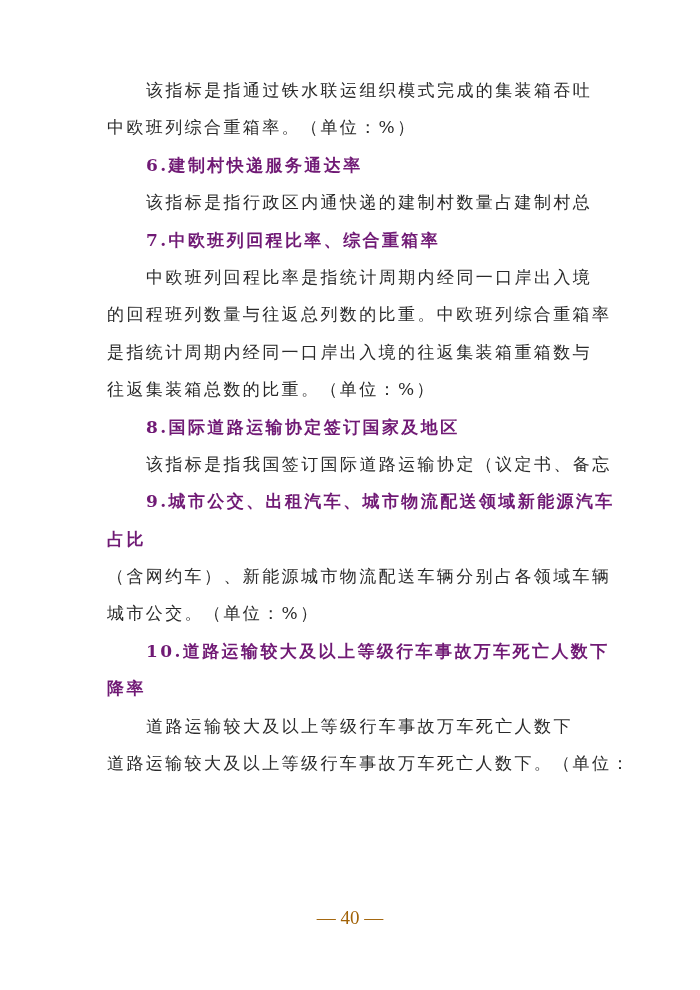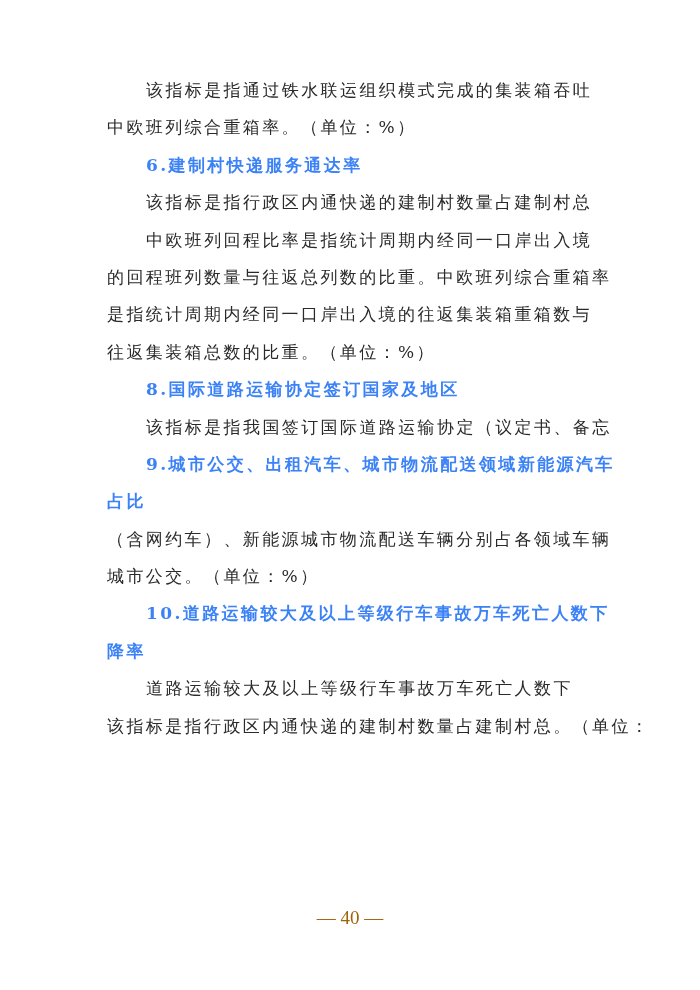--- a/index.html
+++ b/index.html
@@ -6,43 +6,44 @@
   body {
     width: 700px; height: 990px; background: #ffffff; position: relative; overflow: hidden;
     font-family: "DejaVu Serif", "Liberation Serif", serif; color: #2a2a2a;
   }
   .page { position: absolute; left: 107px; top: 72px; width: 490px; }
   .line {
     height: 37.4px; line-height: 37.4px; font-size: 17px; letter-spacing: 2.4px;
     white-space: nowrap; overflow: visible;
   }
   .indent { padding-left: 39px; }
-  .bold { font-weight: bold; color: #3b82f6; }
+  .bold { font-weight: bold; color: #701a75; }
   .pagenum {
     position: absolute; left: 0; width: 700px; top: 907px; text-align: center;
     font-family: Liberation Serif, serif; font-size: 19px; color: #a16207;
   }
 </style>
 </head>
 <body>
 
 <div class="page">
   <div class="line indent">该指标是指通过铁水联运组织模式完成的集装箱吞吐</div>
   <div class="line">中欧班列综合重箱率。（单位：%）</div>
   <div class="line indent bold">6.建制村快递服务通达率</div>
   <div class="line indent">该指标是指行政区内通快递的建制村数量占建制村总</div>
+  <div class="line indent bold">7.中欧班列回程比率、综合重箱率</div>
   <div class="line indent">中欧班列回程比率是指统计周期内经同一口岸出入境</div>
   <div class="line">的回程班列数量与往返总列数的比重。中欧班列综合重箱率</div>
   <div class="line">是指统计周期内经同一口岸出入境的往返集装箱重箱数与</div>
   <div class="line">往返集装箱总数的比重。（单位：%）</div>
   <div class="line indent bold">8.国际道路运输协定签订国家及地区</div>
   <div class="line indent">该指标是指我国签订国际道路运输协定（议定书、备忘</div>
   <div class="line indent bold">9.城市公交、出租汽车、城市物流配送领域新能源汽车</div>
   <div class="line bold">占比</div>
   <div class="line">（含网约车）、新能源城市物流配送车辆分别占各领域车辆</div>
   <div class="line">城市公交。（单位：%）</div>
   <div class="line indent bold">10.道路运输较大及以上等级行车事故万车死亡人数下</div>
   <div class="line bold">降率</div>
   <div class="line indent">道路运输较大及以上等级行车事故万车死亡人数下</div>
-  <div class="line">该指标是指行政区内通快递的建制村数量占建制村总。（单位：</div>
+  <div class="line">道路运输较大及以上等级行车事故万车死亡人数下。（单位：</div>
 </div>
 
 <div class="pagenum">— 40 —</div>
 
 </body></html>

